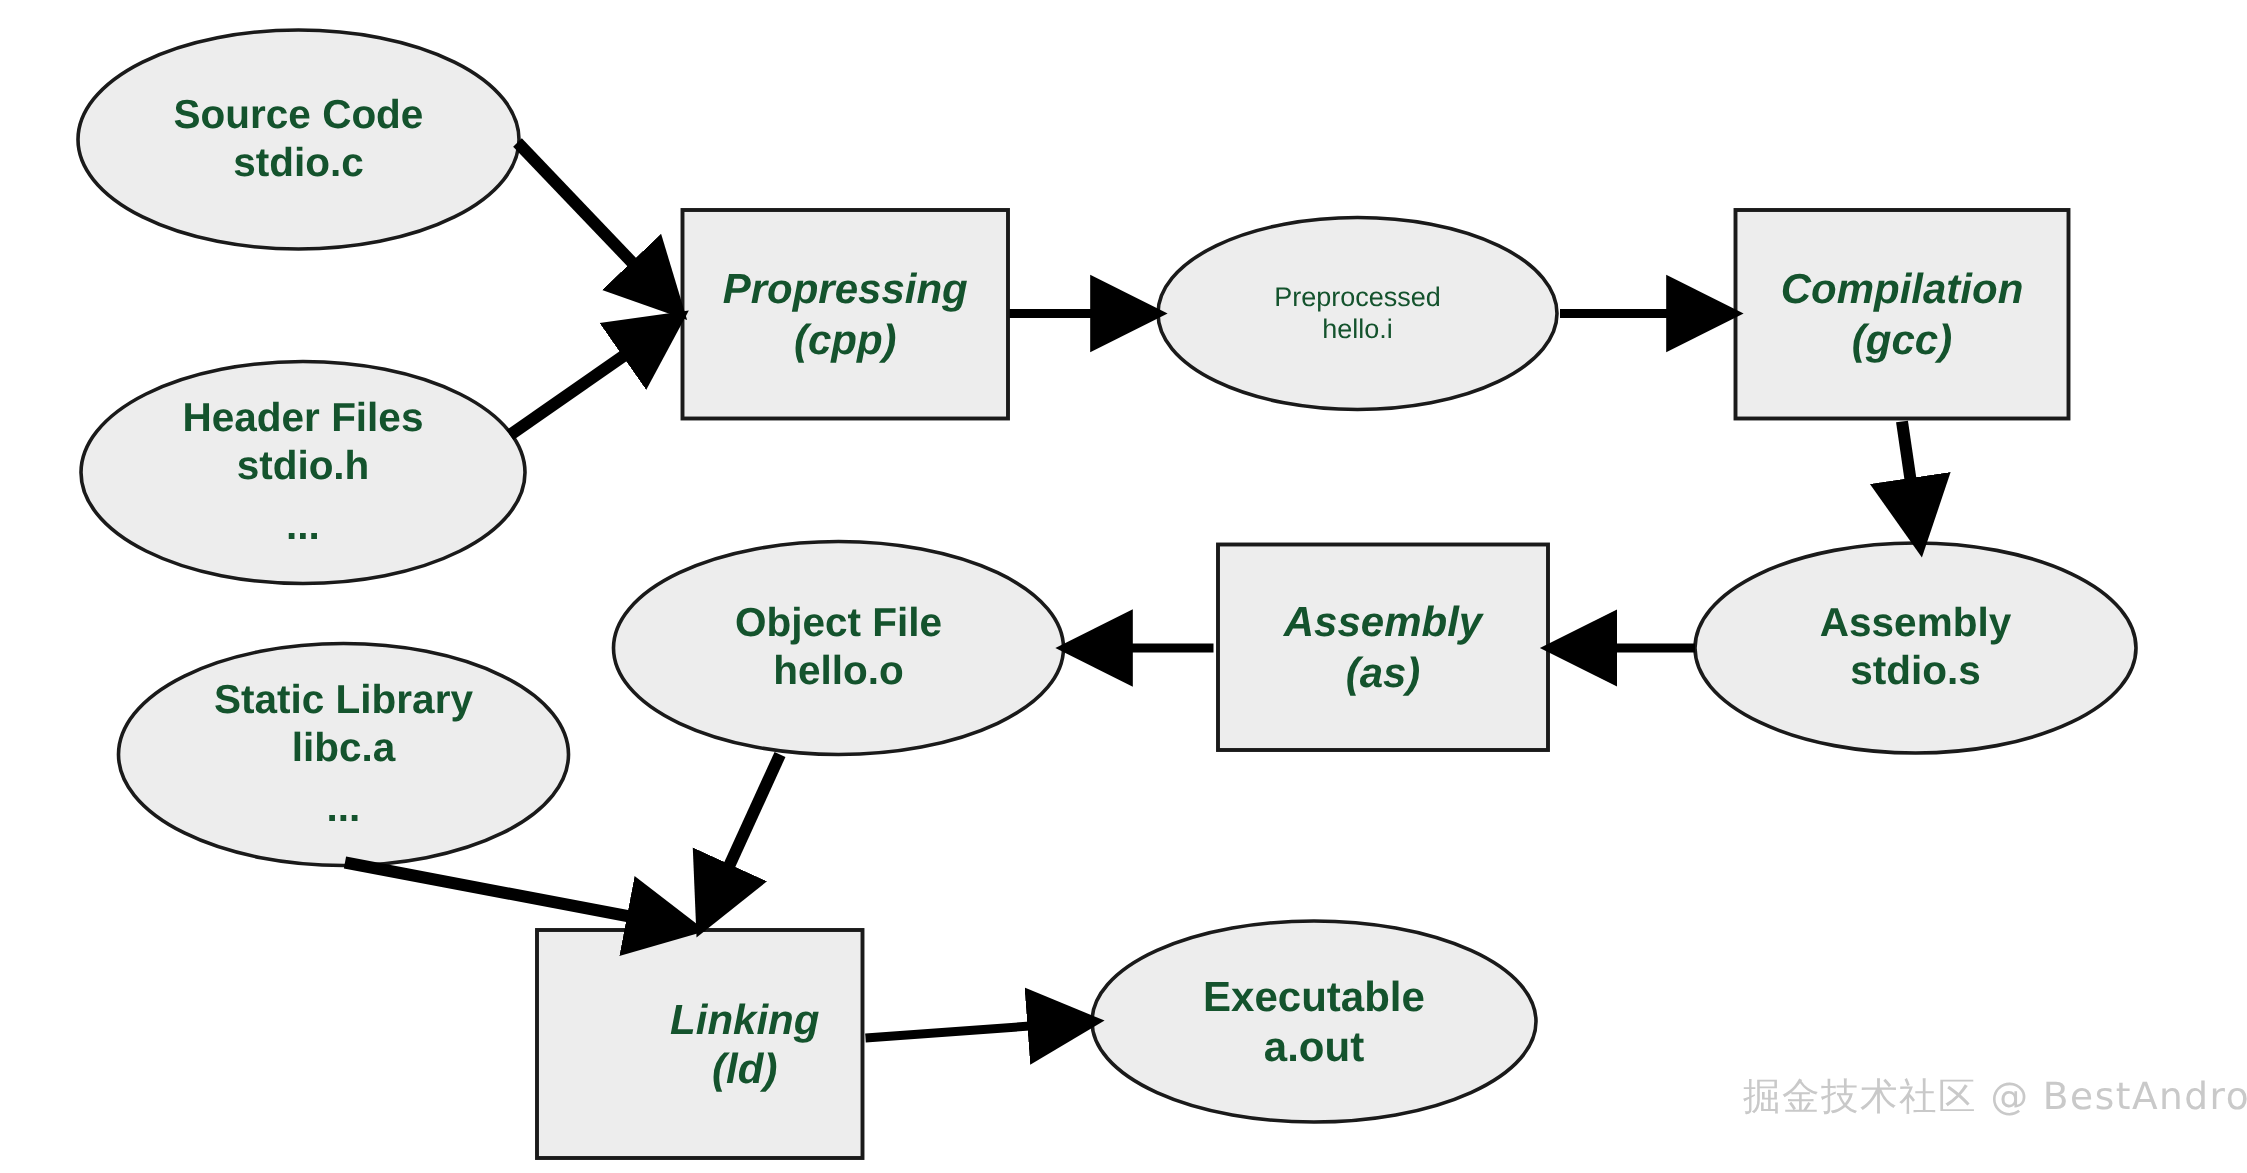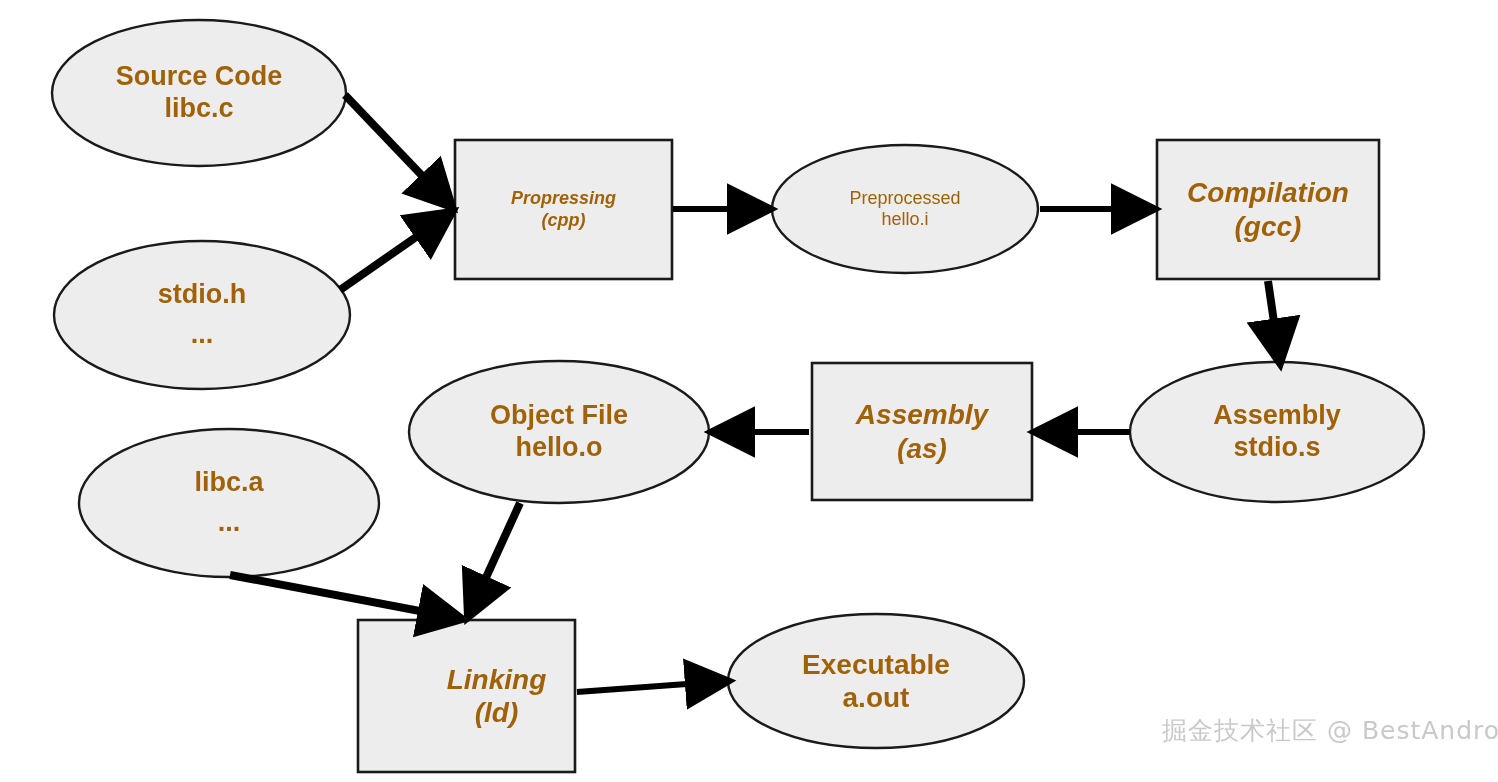--- a/index.html
+++ b/index.html
@@ -4,21 +4,21 @@
 <style>
   html,body{margin:0;padding:0;background:#ffffff;}
   body{width:1498px;height:782px;overflow:hidden;
        font-family:"Liberation Sans","DejaVu Sans",sans-serif;}
   #stage{position:relative;width:1498px;height:782px;background:#fff;}
   svg.layer{position:absolute;left:0;top:0;width:1498px;height:782px;}
 
   .node-label{
     position:absolute;
     display:flex;flex-direction:column;align-items:center;justify-content:center;
-    text-align:center;color:#a16207;line-height:1.18;
+    text-align:center;color:#14532d;line-height:1.18;
     pointer-events:none;white-space:pre;
   }
   .bold   {font-weight:bold;}
   .normal {font-weight:normal;}
   .boxtxt {font-weight:bold;font-style:italic;}
 
   .wm{position:absolute;color:#c9c9c9;font-size:25px;letter-spacing:1px;
       font-family:"DejaVu Sans","Liberation Sans",sans-serif;white-space:nowrap;}
 </style>
 </head>
@@ -56,27 +56,27 @@
         <polyline points="1268,281 1280,363" fill="none" stroke="#000000" stroke-width="8" marker-end="url(#ah-large)"></polyline>
         <polyline points="1130,432 1035,432" fill="none" stroke="#000000" stroke-width="6" marker-end="url(#ah-small)"></polyline>
         <polyline points="809,432 712,432" fill="none" stroke="#000000" stroke-width="6" marker-end="url(#ah-small)"></polyline>
         <polyline points="520,503 468,617" fill="none" stroke="#000000" stroke-width="8" marker-end="url(#ah-large)"></polyline>
         <polyline points="230,575 462,619" fill="none" stroke="#000000" stroke-width="8" marker-end="url(#ah-large)"></polyline>
         <polyline points="577,692 728,681" fill="none" stroke="#000000" stroke-width="6" marker-end="url(#ah-small)"></polyline>
       </g>
   </svg>
 
   <div id="labels-group">
-      <div class="node-label" style="left: 52px; top: 20px; width: 294px; height: 146px; font-size: 27px;"><span class="bold">Source Code</span><span class="bold">libc.c</span></div>
-      <div class="node-label" style="left: 455px; top: 140px; width: 217px; height: 139px; font-size: 18px;"><span class="boxtxt">Propressing</span><span class="boxtxt">(cpp)</span></div>
+      <div class="node-label" style="left: 52px; top: 20px; width: 294px; height: 146px; font-size: 27px;"><span class="bold">Source Code</span><span class="bold">stdio.c</span></div>
+      <div class="node-label" style="left: 455px; top: 140px; width: 217px; height: 139px; font-size: 28px;"><span class="boxtxt">Propressing</span><span class="boxtxt">(cpp)</span></div>
       <div class="node-label" style="left: 772px; top: 145px; width: 266px; height: 128px; font-size: 18px;"><span class="normal">Preprocessed</span><span class="normal">hello.i</span></div>
       <div class="node-label" style="left: 1157px; top: 140px; width: 222px; height: 139px; font-size: 28px;"><span class="boxtxt">Compilation</span><span class="boxtxt">(gcc)</span></div>
-      <div class="node-label" style="left: 54px; top: 241px; width: 296px; height: 148px; font-size: 27px;"><span class="bold">stdio.h</span><span class="bold" style="margin-top: 8px;">...</span></div>
+      <div class="node-label" style="left: 54px; top: 241px; width: 296px; height: 148px; font-size: 27px;"><span class="bold">Header Files</span><span class="bold">stdio.h</span><span class="bold" style="margin-top: 8px;">...</span></div>
       <div class="node-label" style="left: 1130px; top: 362px; width: 294px; height: 140px; font-size: 27px;"><span class="bold">Assembly</span><span class="bold">stdio.s</span></div>
       <div class="node-label" style="left: 812px; top: 363px; width: 220px; height: 137px; font-size: 28px;"><span class="boxtxt">Assembly</span><span class="boxtxt">(as)</span></div>
       <div class="node-label" style="left: 409px; top: 361px; width: 300px; height: 142px; font-size: 27px; text-align: right;"><span class="bold">Object File</span><span class="bold">hello.o</span></div>
-      <div class="node-label" style="left: 79px; top: 429px; width: 300px; height: 148px; font-size: 27px;"><span class="bold">libc.a</span><span class="bold" style="margin-top: 8px;">...</span></div>
+      <div class="node-label" style="left: 79px; top: 429px; width: 300px; height: 148px; font-size: 27px;"><span class="bold">Static Library</span><span class="bold">libc.a</span><span class="bold" style="margin-top: 8px;">...</span></div>
       <div class="node-label" style="left: 358px; top: 620px; width: 217px; height: 152px; font-size: 28px; margin-left: 30px;"><span class="boxtxt">Linking</span><span class="boxtxt">(ld)</span></div>
       <div class="node-label" style="left: 728px; top: 614px; width: 296px; height: 134px; font-size: 28px;"><span class="bold">Executable</span><span class="bold">a.out</span></div>
     </div>
 
   <div class="wm" style="left: 1162px; top: 714px;">掘金技术社区 @ BestAndroid</div>
 </div>
 
 </body></html>

